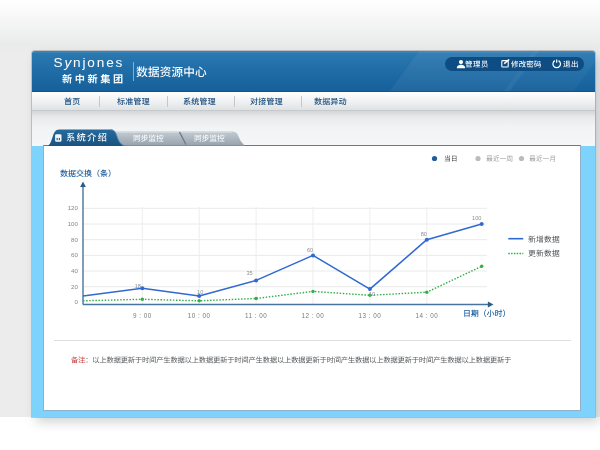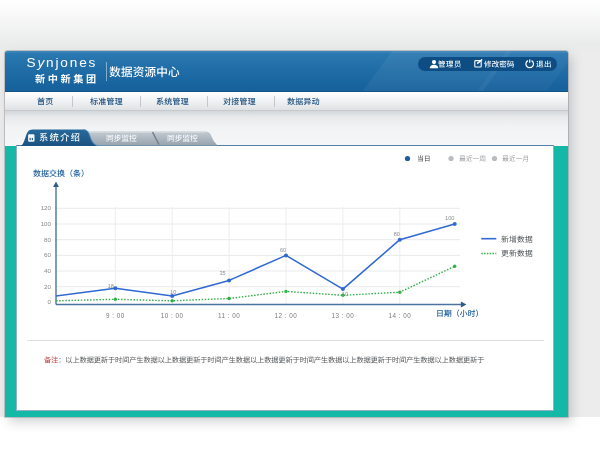--- a/index.html
+++ b/index.html
@@ -1,15 +1,15 @@
 <!DOCTYPE html>
 <html><head><meta charset="utf-8"><style>*{margin:0;padding:0;box-sizing:border-box}
 html,body{width:600px;height:450px;overflow:hidden;background:#fff;font-family:"Liberation Sans",sans-serif}
 .bg{position:absolute;left:0;top:0;width:600px;height:417px;background:linear-gradient(#ffffff 0px,#e9eaea 46px,#ececed 51px,#ececed 100%)}
-.page{position:absolute;left:5px;top:51px;width:563px;height:366px;background:#14b8a6;border-radius:3px 3px 0 0;box-shadow:0 0 0 1px rgba(138,142,146,.45),4px 5px 11px rgba(100,105,110,.30)}
+.page{position:absolute;left:32px;top:51px;width:563px;height:366px;background:#7dd3fc;border-radius:3px 3px 0 0;box-shadow:0 0 0 1px rgba(138,142,146,.45),4px 5px 11px rgba(100,105,110,.30)}
 .abs{position:absolute}
 .cn{position:absolute;overflow:visible}
 .hdr{position:absolute;left:0;top:0;width:563px;height:41px;border-radius:3px 3px 0 0;background:linear-gradient(#2c7ab2 0%,#1e6ba5 55%,#16609b 100%);overflow:hidden;border-bottom:1px solid #135587}
 .streak{position:absolute;background:rgba(255,255,255,.055)}
 .topline{position:absolute;left:0;top:0;width:563px;height:2px;background:rgba(255,255,255,.07)}
 .s1{width:120px;height:41px;left:387px;top:0;transform:skewX(-36deg);transform-origin:0 0}
 .s2{width:70px;height:41px;left:501px;top:0;transform:skewX(-36deg);transform-origin:0 0;background:rgba(255,255,255,.035)}
 .syn{position:absolute;left:21.5px;top:4.2px;color:#fff;font-size:13.6px;letter-spacing:1.85px;font-weight:normal;font-family:"Liberation Sans",sans-serif}
 .ssw{font-style:italic}
 .vsep{position:absolute;left:100.5px;top:11px;width:1px;height:19px;background:rgba(255,255,255,.45)}

